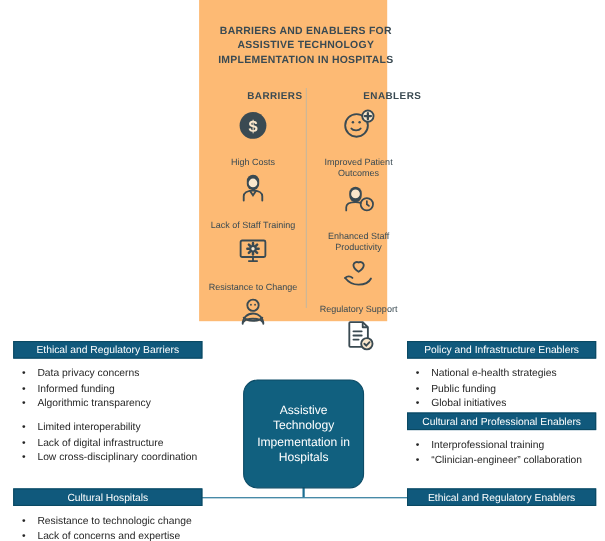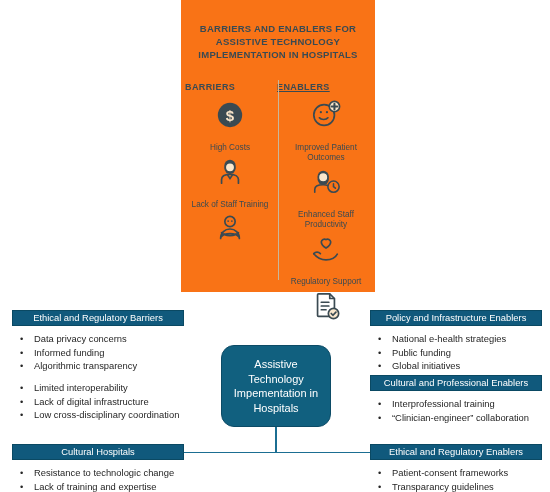--- a/index.html
+++ b/index.html
@@ -8,46 +8,46 @@
     background:#ffffff;
     font-family:"Liberation Sans", sans-serif;
     position:relative;
     overflow:hidden;
     color:#262626;
   }
   
   #infographic{
     position:absolute;
     left:181px; top:0px;
-    width:194px; height:292px;
-    background:#f97316;
+    width:171px; height:292px;
+    background:#fdba74;
   }
   #info-title{
     position:absolute;
     left:0; top:22px; width:194px;
     text-align:center;
     font-size:9.5px;
     font-weight:bold;
     letter-spacing:.25px;
     line-height:13px;
     color:#3A4A52;
     text-transform:uppercase;
   }
   .col-head{
     position:absolute;
     top:82px;
     font-size:9px;
     font-weight:bold;
     letter-spacing:.4px;
     color:#3A4A52;
-    text-align:left;
+    text-align:right;
     width:90px;
   }
   #head-barriers{left:4px;}
-  #head-enablers{left:96px;text-decoration:underline;}
+  #head-enablers{left:112px;}
   #divider{
     position:absolute;
     left:96.5px; top:80px;
     width:1px; height:200px;
     background:#C9B79B;
   }
   .col{
     position:absolute;
     top:98px;
     width:94px;
@@ -71,21 +71,21 @@
     font-weight:400;
     line-height:10px;
     color:#3A4A52;
     padding:1px 3px 0 3px;
     margin-top:12px;
   }
   
   #center-box{
     position:absolute;
     left:221px; top:345px;
-    width:110px; height:82px;
+    width:110px; height:99px;
     background:#11607F;
     border:1.6px solid #0C4B66;
     border-radius:13px;
     box-sizing:border-box;
     color:#ffffff;
     font-size:11px;
     line-height:14.5px;
     text-align:center;
     display:flex;
     align-items:center;
@@ -165,20 +165,32 @@
         <svg width="30" height="30" viewBox="0 0 32 32" fill="none" stroke="#3A4A52" stroke-width="1.8">
           <path d="M10 9a6 6 0 0 1 12 0v3a6 6 0 0 1-12 0z" fill="#3A4A52" stroke="none"></path>
           <circle cx="16" cy="11" r="5" fill="#FAE7CC" stroke="#3A4A52" stroke-width="1.6"></circle>
           <path d="M7 28v-4c0-3 3-5.5 9-5.5s9 2.5 9 5.5v4" stroke-linecap="round"></path>
           <path d="M13 18.5 16 23l3-4.5" stroke-linecap="round"></path>
         </svg>
       </span>
       <span class="cap">Lack of Staff Training</span>
     </div>
 
+    <div class="item">
+      <span class="glyph">
+        <svg width="30" height="30" viewBox="0 0 32 32" fill="none" stroke="#3A4A52" stroke-width="1.8">
+          <rect x="4" y="6" width="24" height="16" rx="1.5"></rect>
+          <circle cx="16" cy="14" r="3.5" fill="#3A4A52" stroke="none"></circle>
+          <path d="M16 8.5v11M10.5 14h11M12 10 20 18M20 10l-8 8" stroke="#3A4A52" stroke-width="2.4" stroke-linecap="round"></path>
+          <circle cx="16" cy="14" r="1.6" fill="#FAE7CC" stroke="none"></circle>
+          <path d="M12 26h8M16 22v4" stroke-linecap="round"></path>
+        </svg>
+      </span>
+      <span class="cap">Resistance to Change</span>
+    </div>
 
     <div class="item">
       <span class="glyph">
         <svg width="30" height="30" viewBox="0 0 32 32" fill="none" stroke="#3A4A52" stroke-width="1.8">
           <circle cx="16" cy="8" r="5.5"></circle>
           <circle cx="14" cy="7.5" r=".9" fill="#3A4A52" stroke="none"></circle>
           <circle cx="18" cy="7.5" r=".9" fill="#3A4A52" stroke="none"></circle>
           <path d="M6 26c0-6 4.5-10 10-10s10 4 10 10" stroke-linecap="round"></path>
           <path d="M7 20c3 4 15 4 18 0M7 24c3-4 15-4 18 0" stroke-linecap="round"></path>
         </svg>
@@ -261,21 +273,21 @@
     <li>Limited interoperability</li>
     <li>Lack of digital infrastructure</li>
     <li>Low cross-disciplinary coordination</li>
   </ul>
 </div>
 
 <div id="g-cultural-barriers" class="group">
   <div class="group-head">Cultural Hospitals</div>
   <ul class="group-list">
     <li>Resistance to technologic change</li>
-    <li>Lack of training and expertise</li>
+    <li>Lack of concerns and expertise</li>
   </ul>
 </div>
 
 <div id="g-policy-enablers" class="group">
   <div class="group-head">Policy and Infrastructure Enablers</div>
   <ul class="group-list">
     <li>National e-health strategies</li>
     <li>Public funding</li>
     <li>Global initiatives</li>
   </ul>
@@ -284,17 +296,13 @@
 <div id="g-cultural-enablers" class="group">
   <div class="group-head">Cultural and Professional Enablers</div>
   <ul class="group-list">
     <li>Interprofessional training</li>
     <li>“Clinician-engineer” collaboration</li>
   </ul>
 </div>
 
 <div id="g-ethical-enablers" class="group">
   <div class="group-head">Ethical and Regulatory Enablers</div>
-  <ul class="group-list">
-    <li>Patient-consent frameworks</li>
-    <li>Transparancy guidelines</li>
-  </ul>
 </div>
 
 </body></html>

